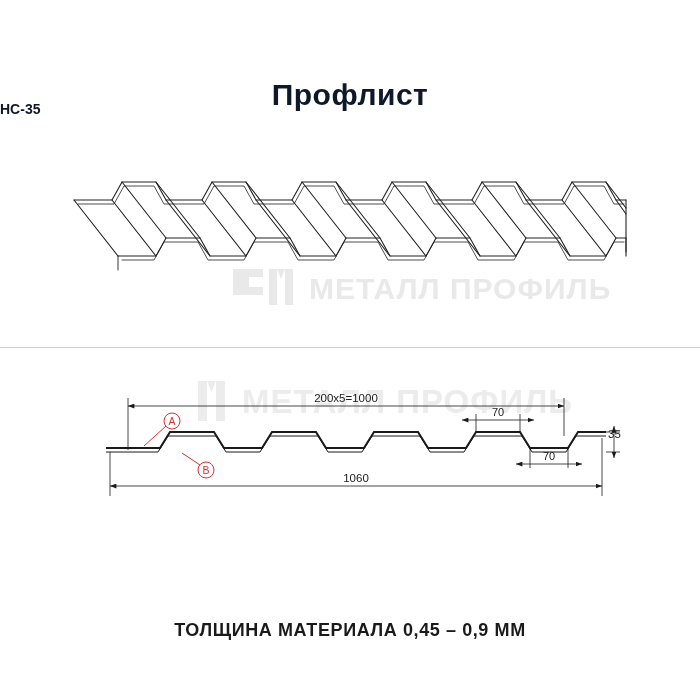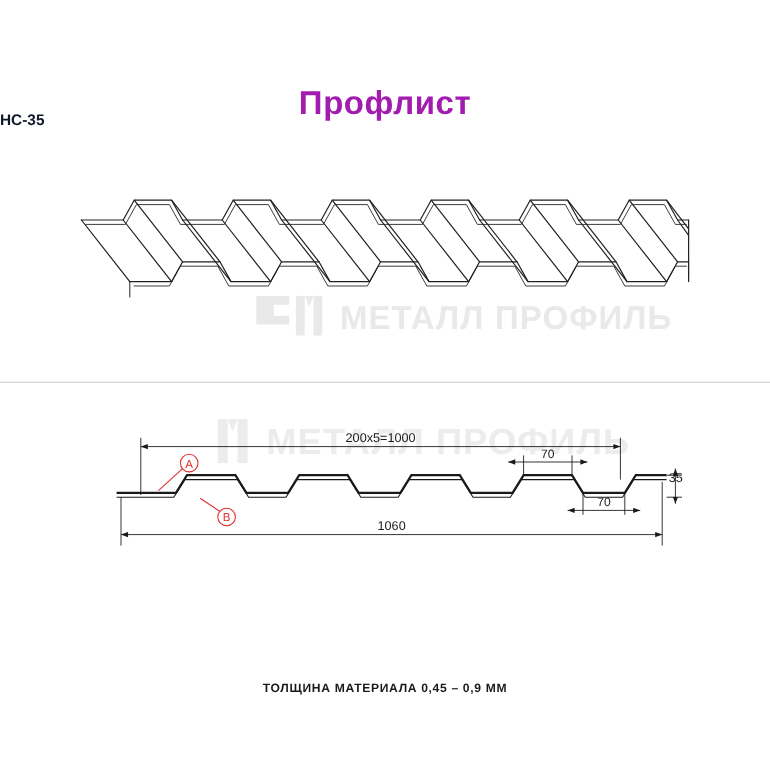--- a/index.html
+++ b/index.html
@@ -22,21 +22,21 @@
   }
   .title {
     position: absolute;
     top: 58px;
     left: 0;
     width: 700px;
     text-align: center;
     font-size: 30px;
     font-weight: bold;
     letter-spacing: 0.5px;
-    color: #a21caf;
+    color: #0f172a;
   }
   .subtitle {
     position: absolute;
     top: 101px;
     left: 0;
     width: 600px;
     text-align: left;
     font-size: 14px;
     font-weight: bold;
     color: #0f172a;
@@ -62,21 +62,21 @@
     left: 96px;
     width: 530px;
     height: 140px;
   }
   .footnote {
     position: absolute;
     top: 620px;
     left: 0;
     width: 700px;
     text-align: center;
-    font-size: 11px;
+    font-size: 18px;
     font-weight: bold;
     letter-spacing: 0.6px;
     color: #1a1a1a;
   }
   .wm {
     position: absolute;
     pointer-events: none;
     user-select: none;
   }
   .wm svg { display: block; }

